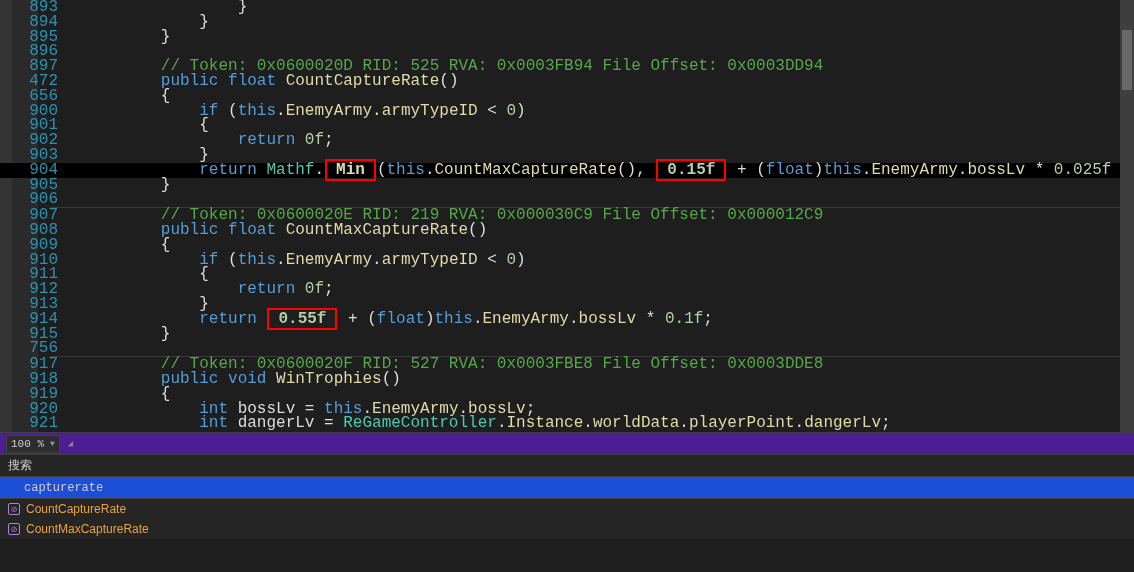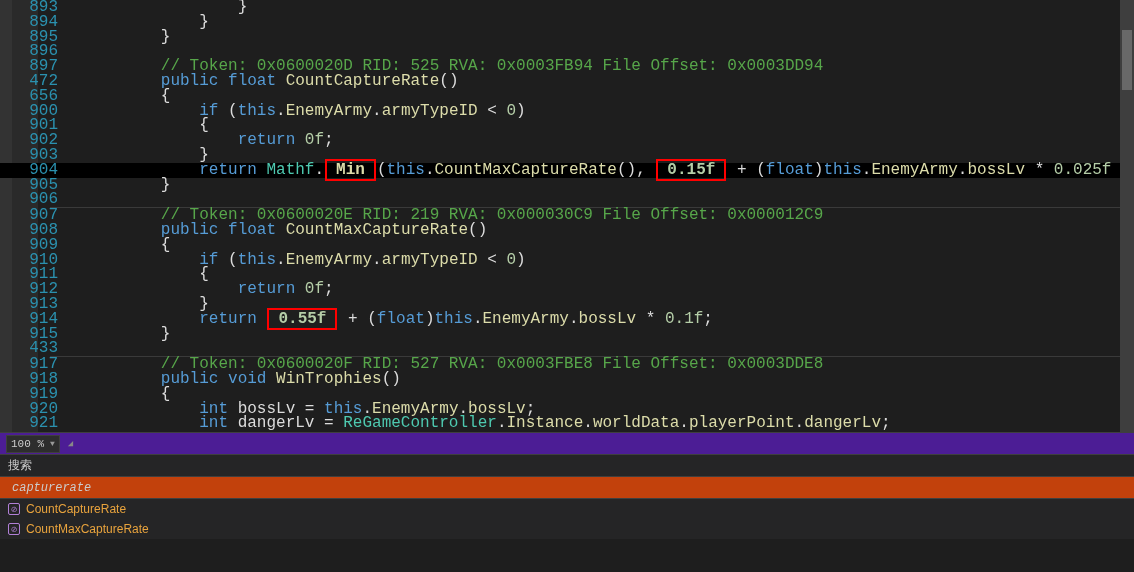--- a/index.html
+++ b/index.html
@@ -117,25 +117,24 @@
   color: #cccccc;
   font-size: 12px;
   border-bottom: 1px solid #3f3f3f;
   font-family: "Microsoft YaHei", sans-serif;
   text-align: right;
 }
 .search-input {
   height: 22px;
   display: flex;
   align-items: center;
-  padding-left: 12px;
+  padding-left: 24px;
   color: #cccccc;
-  background: #c2410c;
+  background: #1d4ed8;
   border-bottom: 1px solid #3f3f3f;
-  font-style: italic;
 }
 .search-result {
   height: 20px;
   display: flex;
   align-items: center;
   padding-left: 8px;
   gap: 6px;
   color: #e8a33d;
   font-family: "Segoe UI", sans-serif;
   font-size: 12px;
@@ -187,21 +186,21 @@
       <div class="thin-sep"></div>
       <div class="line"><span class="lineno">907</span><span class="codecell"><span>        </span><span class="comment">// Token: 0x0600020E RID: 219 RVA: 0x000030C9 File Offset: 0x000012C9</span></span></div>
       <div class="line"><span class="lineno">908</span><span class="codecell"><span>        </span><span class="kw">public</span><span class="white"> </span><span class="kw">float</span><span class="white"> </span><span class="method">CountMaxCaptureRate</span><span class="white">()</span></span></div>
       <div class="line"><span class="lineno">909</span><span class="codecell"><span>        </span><span class="white">{</span></span></div>
       <div class="line"><span class="lineno">910</span><span class="codecell"><span>            </span><span class="kw">if</span><span class="white"> (</span><span class="kw">this</span><span class="white">.</span><span class="prop">EnemyArmy</span><span class="white">.</span><span class="prop">armyTypeID</span><span class="white"> &lt; </span><span class="num">0</span><span class="white">)</span></span></div>
       <div class="line"><span class="lineno">911</span><span class="codecell"><span>            </span><span class="white">{</span></span></div>
       <div class="line"><span class="lineno">912</span><span class="codecell"><span>                </span><span class="kw">return</span><span class="white"> </span><span class="num">0f</span><span class="white">;</span></span></div>
       <div class="line"><span class="lineno">913</span><span class="codecell"><span>            </span><span class="white">}</span></span></div>
       <div class="line"><span class="lineno">914</span><span class="codecell"><span>            </span><span class="kw">return</span><span class="white"> </span><span class="num redbox">0.55f</span><span class="white"> + (</span><span class="kw">float</span><span class="white">)</span><span class="kw">this</span><span class="white">.</span><span class="prop">EnemyArmy</span><span class="white">.</span><span class="prop">bossLv</span><span class="white"> * </span><span class="num">0.1f</span><span class="white">;</span></span></div>
       <div class="line"><span class="lineno">915</span><span class="codecell"><span>        </span><span class="white">}</span></span></div>
-      <div class="line"><span class="lineno">433</span><span class="codecell"><span></span></span></div>
+      <div class="line"><span class="lineno">756</span><span class="codecell"><span></span></span></div>
       <div class="thin-sep"></div>
       <div class="line"><span class="lineno">917</span><span class="codecell"><span>        </span><span class="comment">// Token: 0x0600020F RID: 527 RVA: 0x0003FBE8 File Offset: 0x0003DDE8</span></span></div>
       <div class="line"><span class="lineno">918</span><span class="codecell"><span>        </span><span class="kw">public</span><span class="white"> </span><span class="kw">void</span><span class="white"> </span><span class="method">WinTrophies</span><span class="white">()</span></span></div>
       <div class="line"><span class="lineno">919</span><span class="codecell"><span>        </span><span class="white">{</span></span></div>
       <div class="line"><span class="lineno">920</span><span class="codecell"><span>            </span><span class="kw">int</span><span class="white"> bossLv = </span><span class="kw">this</span><span class="white">.</span><span class="prop">EnemyArmy</span><span class="white">.</span><span class="prop">bossLv</span><span class="white">;</span></span></div>
       <div class="line"><span class="lineno">921</span><span class="codecell"><span>            </span><span class="kw">int</span><span class="white"> dangerLv = </span><span class="cls">ReGameController</span><span class="white">.</span><span class="prop">Instance</span><span class="white">.</span><span class="prop">worldData</span><span class="white">.</span><span class="prop">playerPoint</span><span class="white">.</span><span class="prop">dangerLv</span><span class="white">;</span></span></div>
     </div>
   <div class="scrollbar-v">
     <div class="scrollbar-thumb"></div>
   </div>

